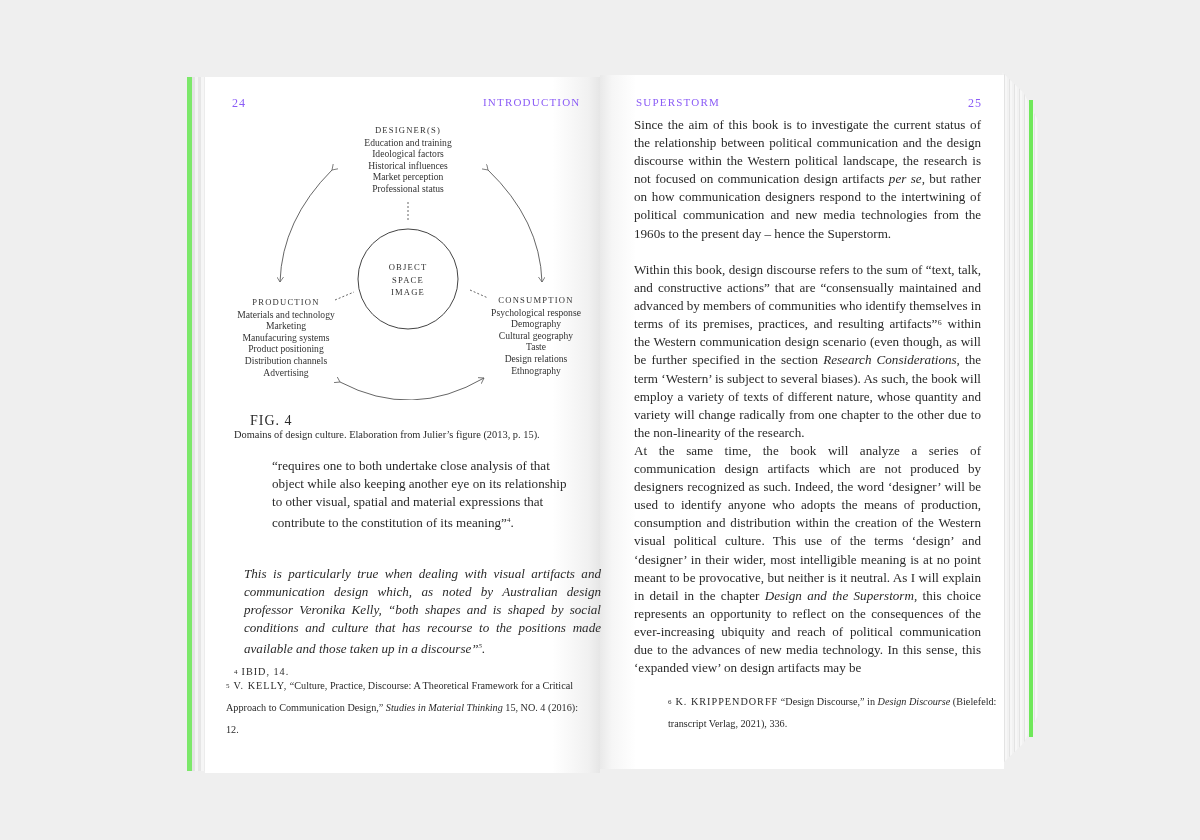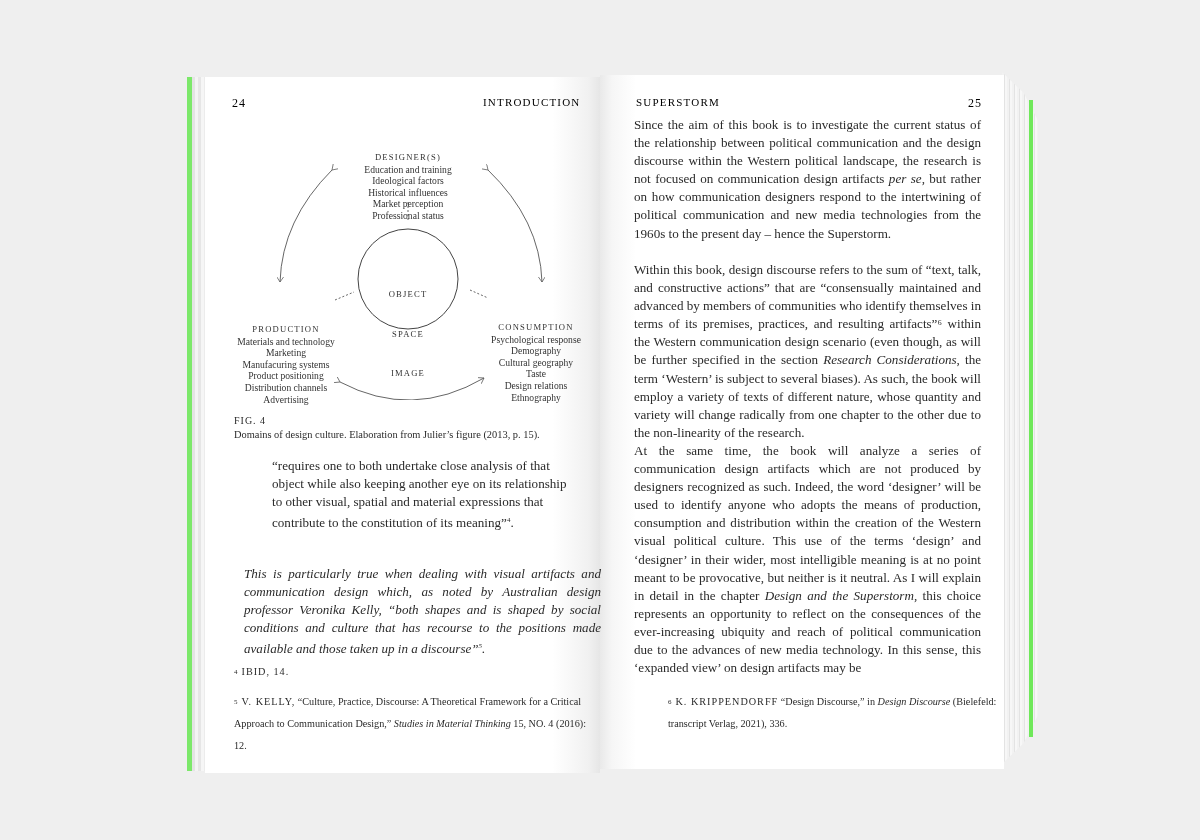--- a/index.html
+++ b/index.html
@@ -11,28 +11,28 @@
     background:linear-gradient(90deg,#7ce86a 0 5px,#e4e4e4 5px 8px,#f4f4f4 8px 11px,#e6e6e6 11px 14px,#f6f6f6 14px 17px,#ececec 17px 20px);}
   .edge-right{position:absolute;left:1002px;top:72px;width:36px;height:692px;
     background:repeating-linear-gradient(90deg,#f2f2f2 0 2px,#e3e3e3 2px 3px,#f7f7f7 3px 5px);
     clip-path:polygon(0 0,60% 3%,100% 7%,100% 93%,60% 97%,0 100%);}
   .edge-right-green{position:absolute;left:1029px;top:100px;width:4px;height:637px;background:#6fe85a;}
   .page{position:absolute;top:77px;background:#fff;}
   .page-left{left:205px;width:395px;height:696px;
     background:linear-gradient(90deg,#fff 0,#fff 88%,#f1f1f1 97%,#e6e6e6 100%);}
   .page-right{left:600px;width:404px;height:694px;top:75px;
     background:linear-gradient(90deg,#e9e9e9 0,#f6f6f6 3%,#fff 9%,#fff 100%);}
-  .runhead{position:absolute;top:96px;font-size:11px;letter-spacing:1.2px;color:#000000;}
+  .runhead{position:absolute;top:96px;font-size:11px;letter-spacing:1.2px;color:#8b5cf6;}
   .pn{font-size:12px;letter-spacing:1px;}
   .sc{font-variant:small-caps;letter-spacing:1px;}
   .diagram{position:absolute;left:222px;top:120px;width:370px;height:280px;}
   .dlabel{position:absolute;text-align:center;font-size:9.6px;line-height:11.6px;color:#333;}
-  .dlabel .h{font-size:8.6px;letter-spacing:1.2px;margin-top:27px;}
+  .dlabel .h{font-size:8.6px;letter-spacing:1.2px;}
   .caption{position:absolute;left:234px;top:414px;width:360px;font-size:10.4px;line-height:14px;}
-  .caption .fig{font-size:10px;letter-spacing:1px;}
+  .caption .fig{font-size:14px;letter-spacing:1px;margin-left:16px;}
   .quote{position:absolute;left:272px;top:457px;width:305px;font-size:13.1px;line-height:18px;}
   .para{position:absolute;font-size:13.1px;line-height:18.1px;text-align:justify;}
   .fn{position:absolute;font-size:10.2px;line-height:22px;}
   .fn .sup{font-size:7px;vertical-align:1px;margin-right:4px;}
   sup{font-size:7px;}
   .ital{font-style:italic;}
 </style>
 </head>
 <body>
 
@@ -107,21 +107,21 @@
     <div>Domains of design culture. Elaboration from Julier’s figure (2013, p. 15).</div>
   </div>
 
   <div class="quote"><span>“requires one to both undertake close analysis of that object while also keeping another eye on its relationship to other visual, spatial and material expressions that contribute to the constitution of its meaning”</span><sup>4</sup>.</div>
 
   <div class="para" style="left:244px;top:565px;width:357px;font-style:italic;"><span>This is particularly true when dealing with visual artifacts and communication design which, as noted by Australian design professor Veronika Kelly, “both shapes and is shaped by social conditions and culture that has recourse to the positions made available and those taken up in a discourse”</span><sup>5</sup>.</div>
 
   <div class="fn" style="left:234px;top:661px;width:357px;">
     <span class="sup">4</span><span class="sc">IBID, 14.</span>
   </div>
-  <div class="fn" style="left:234px;top:675px;width:357px;margin-top:16px;">
+  <div class="fn" style="left:226px;top:675px;width:357px;">
     <span class="sup">5</span><span class="sc">V. KELLY,</span><span> “Culture, Practice, Discourse: A Theoretical Framework for a Critical Approach to Communication Design,” </span><span class="ital">Studies in Material Thinking</span><span> 15, NO. 4 (2016): 12.</span>
   </div>
 
   <div class="runhead" style="left:636px;">SUPERSTORM</div>
   <div class="runhead pn" style="left:968px;">25</div>
 
   <div class="para" style="left:634px;top:116px;width:347px;"><span>Since the aim of this book is to investigate the current status of the relationship between political communication and the design discourse within the Western political landscape, the research is not focused on communication design artifacts </span><span class="ital">per se</span><span>, but rather on how communication designers respond to the intertwining of political communication and new media technologies from the 1960s to the present day – hence the Superstorm.</span></div>
 
   <div class="para" style="left:634px;top:261px;width:347px;"><span>Within this book, design discourse refers to the sum of “text, talk, and constructive actions” that are “consensually maintained and advanced by members of communities who identify themselves in terms of its premises, practices, and resulting artifacts”⁶ within the Western communication design scenario (even though, as will be further specified in the section </span><span class="ital">Research Considerations</span><span>, the term ‘Western’ is subject to several biases). As such, the book will employ a variety of texts of different nature, whose quantity and variety will change radically from one chapter to the other due to the non-linearity of the research.</span></div>
 

